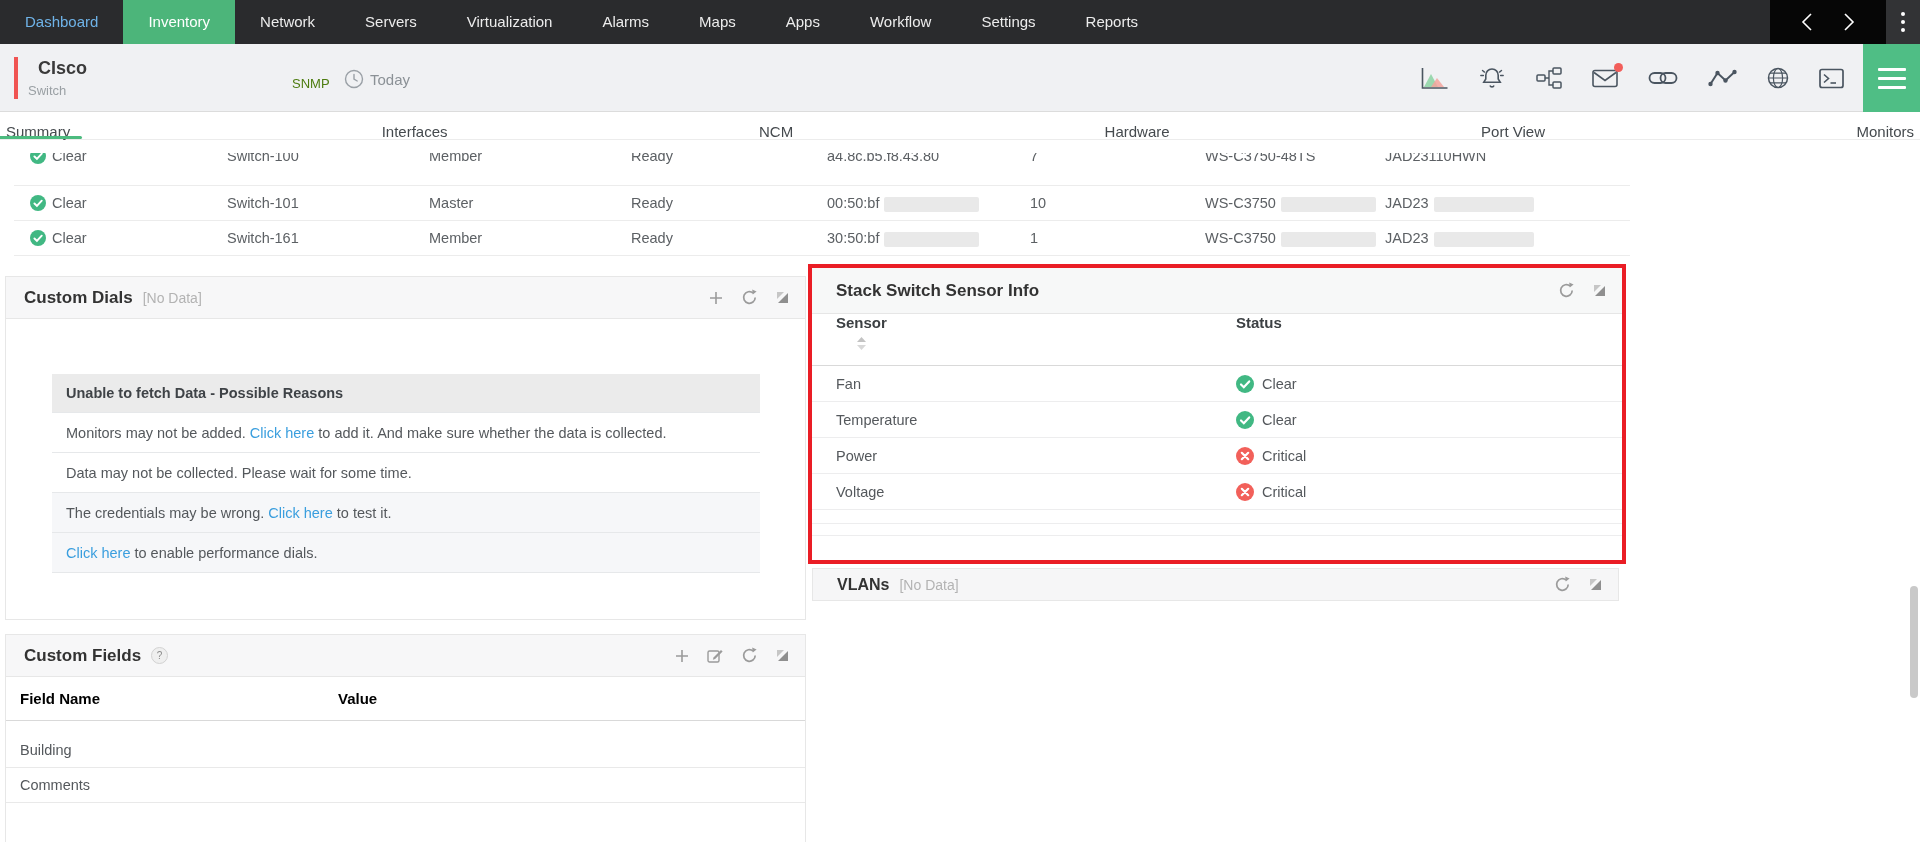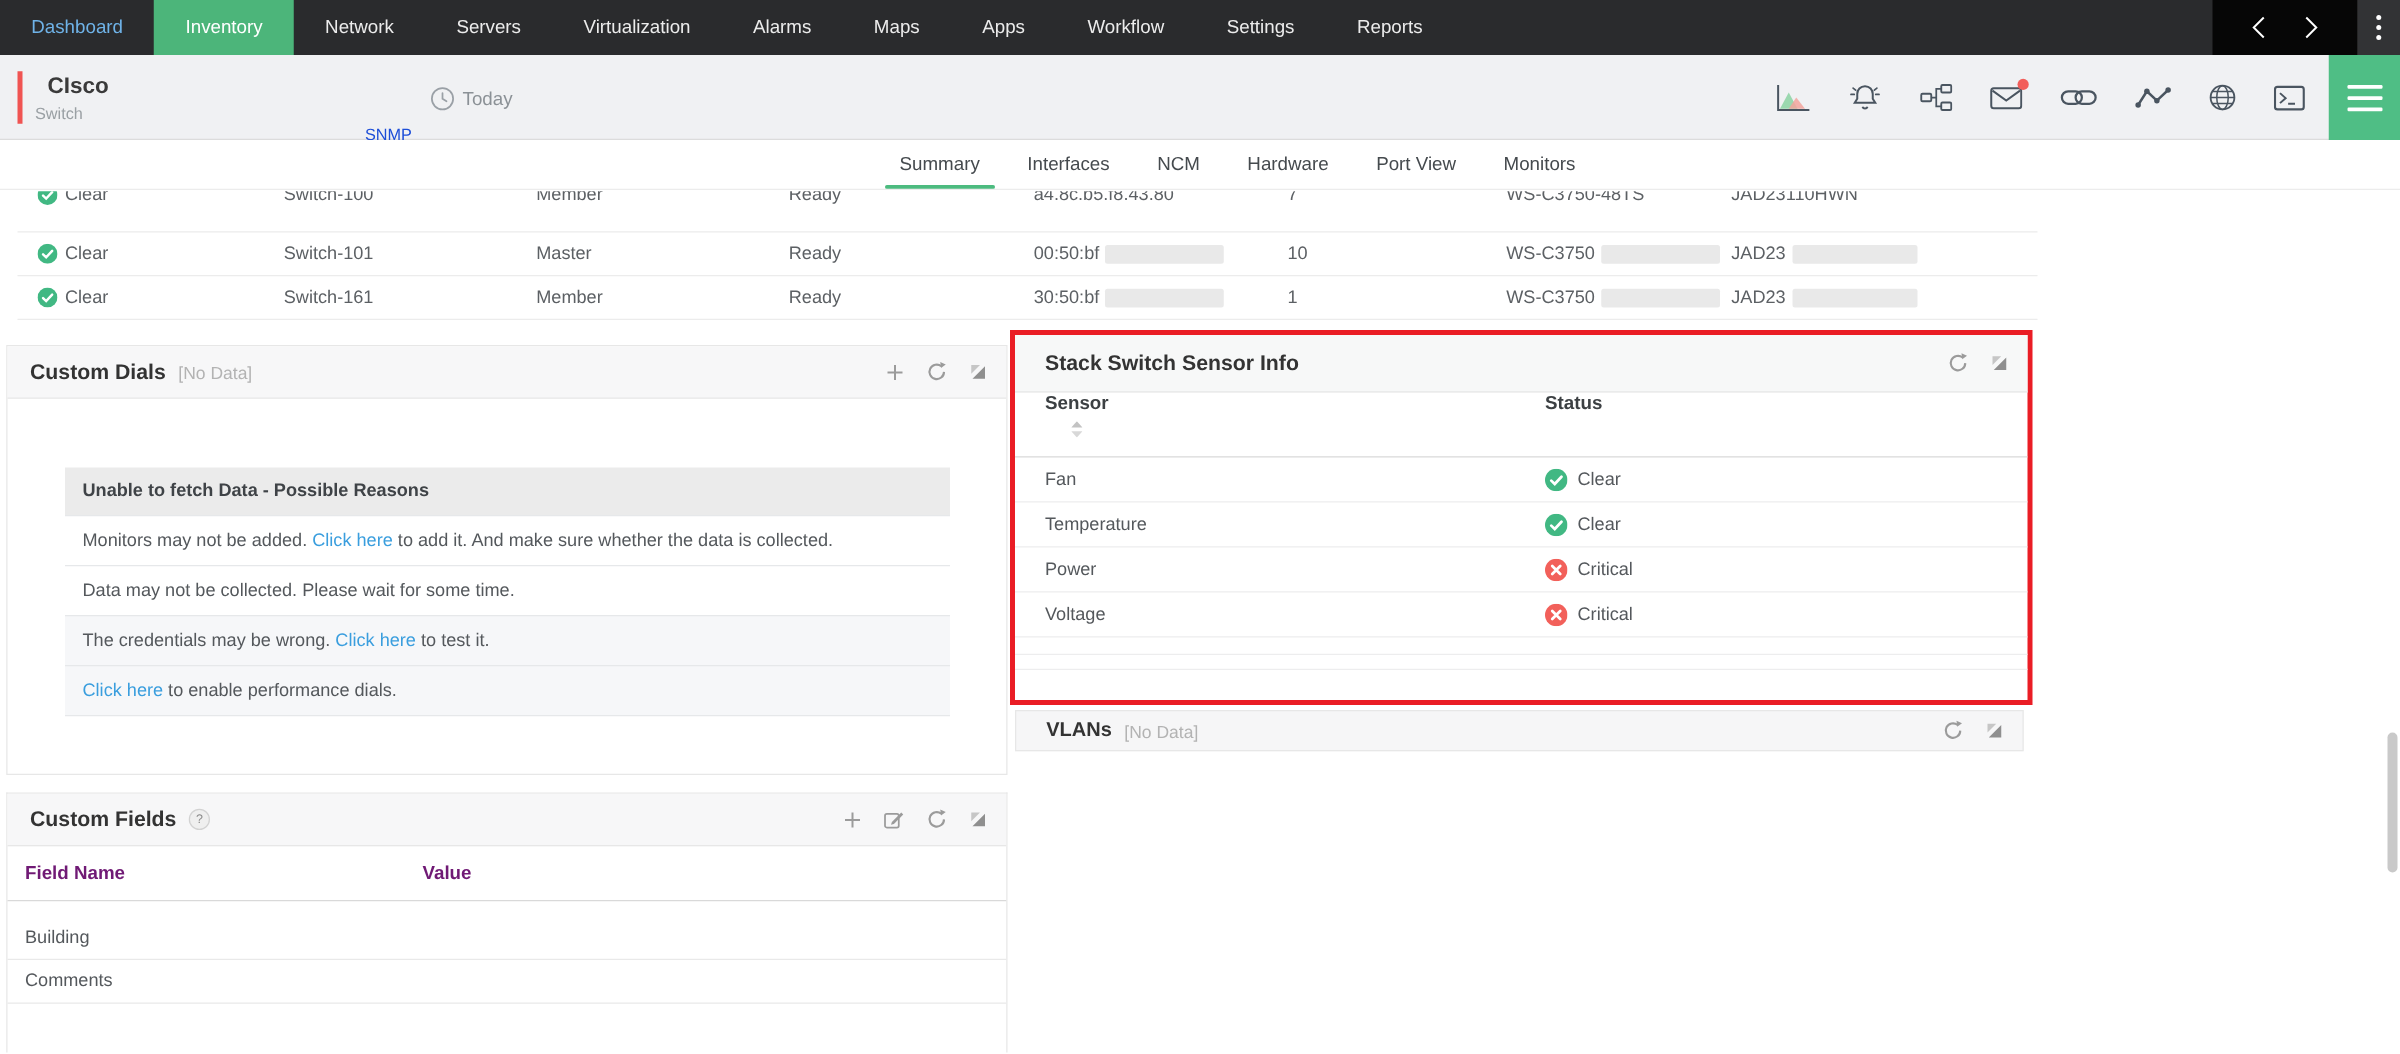--- a/index.html
+++ b/index.html
@@ -16,31 +16,31 @@
   .nav-arrows { width:116px; background:#060606; display:flex; align-items:center; justify-content:space-evenly; }
   .nav-arrows svg { cursor:pointer; }
   .nav-kebab { width:34px; background:#323335; display:flex; flex-direction:column; align-items:center; justify-content:center; gap:4px; cursor:pointer; }
   .nav-kebab i { width:4px; height:4px; border-radius:50%; background:#fff; }
 
   
   .device-header { position:relative; height:68px; background:#f0f1f3; border-bottom:1px solid #dcdcdc; }
   .accent-bar { position:absolute; left:14px; top:13px; width:4px; height:42px; background:#f05452; }
   .dev-name { position:absolute; left:38px; top:14px; font-size:18px; font-weight:bold; color:#3a3a3a; }
   .dev-type { position:absolute; left:28px; top:39px; font-size:13px; color:#9aa0a4; }
-  .protocol { position:absolute; left:292px; top:56px; font-size:13px; color:#1d4ed8; }
+  .protocol { position:absolute; left:292px; top:32px; font-size:13px; color:#4d7c0f; }
   .clock-wrap { position:absolute; left:344px; top:25px; }
   .period { position:absolute; left:370px; top:27px; font-size:15px; color:#8b9196; cursor:pointer; }
   .header-icons { position:absolute; right:76px; top:0; height:68px; display:flex; align-items:center; gap:30px; }
   .hicon { position:relative; cursor:pointer; display:flex; align-items:center; }
   .mail-dot { position:absolute; top:-5px; right:-5px; width:9px; height:9px; border-radius:50%; background:#f25e5a; }
   .hamburger { position:absolute; right:0; top:0; width:57px; height:68px; background:#4fbe85; border:none; display:flex; flex-direction:column; align-items:center; justify-content:center; gap:6px; cursor:pointer; }
   .hamburger i { display:block; width:28px; height:3px; background:#fff; border-radius:1px; }
 
   
-  .tabbar { height:40px; background:#fff; border-bottom:1px solid #ececec; display:flex; justify-content:center; gap:26px; position:relative; z-index:3; padding-left:60px; }
+  .tabbar { height:28px; background:#fff; border-bottom:1px solid #ececec; display:flex; justify-content:space-between; gap:26px; position:relative; z-index:3; }
   .tab { line-height:39px; font-size:15px; color:#454a4e; padding:0 6px; position:relative; cursor:pointer; }
   .tab.active::after { content:""; position:absolute; left:-6px; right:-6px; bottom:0; height:3px; background:#4cbb7f; border-radius:2px; }
 
   
   .stack-table { position:absolute; left:14px; top:153px; width:1616px; }
   .trow { position:relative; height:35px; border-bottom:1px solid #ececec; }
   .trow.clipped { height:33px; overflow:hidden; }
   .trow-inner { position:absolute; left:0; top:0; width:100%; height:35px; }
   .trow.clipped .trow-inner { top:-14px; }
   .cell { position:absolute; top:0; height:35px; line-height:35px; font-size:14.5px; color:#5c6064; white-space:nowrap; }
@@ -76,21 +76,21 @@
   .s-status { position:absolute; left:424px; top:0; height:36px; display:flex; align-items:center; gap:8px; font-size:14.5px; color:#54585c; }
   .tail1 { height:14px; border-bottom:1px solid #ededee; }
   .tail2 { height:12px; border-bottom:1px solid #ededee; }
 
   #vlansBar { position:absolute; left:812px; top:568px; width:807px; height:33px; background:#f6f6f7; border:1px solid #e7e7e7; display:flex; align-items:center; padding-left:24px; }
   #vlansBar .panel-title { font-size:16px; }
 
   #customFields { left:5px; top:634px; width:801px; height:208px; border-bottom:none; }
   .help-badge { display:inline-flex; width:17px; height:17px; border-radius:50%; background:#efefef; border:1px solid #d2d2d2; color:#8a8a8a; font-size:10px; align-items:center; justify-content:center; margin-left:10px; cursor:pointer; }
   .cf-cols { height:44px; position:relative; border-bottom:1px solid #d9d9d9; }
-  .cf-cols span { position:absolute; top:0; height:44px; line-height:44px; font-size:15px; font-weight:bold; color:#701a75; }
+  .cf-cols span { position:absolute; top:0; height:44px; line-height:44px; font-size:15px; font-weight:bold; color:#000000; }
   .cf-col-field { left:14px; } .cf-col-value { left:332px; }
   .cf-rows { padding-top:12px; }
   .cf-row { height:35px; border-bottom:1px solid #e9e9e9; position:relative; }
   .cf-row span { position:absolute; left:14px; top:0; height:35px; line-height:35px; font-size:14.5px; color:#54585c; }
 
   .scroll-thumb { position:absolute; right:2px; top:586px; width:8px; height:112px; background:#c9c9c9; border-radius:4px; cursor:pointer; }
 </style>
 </head>
 <body>
 

